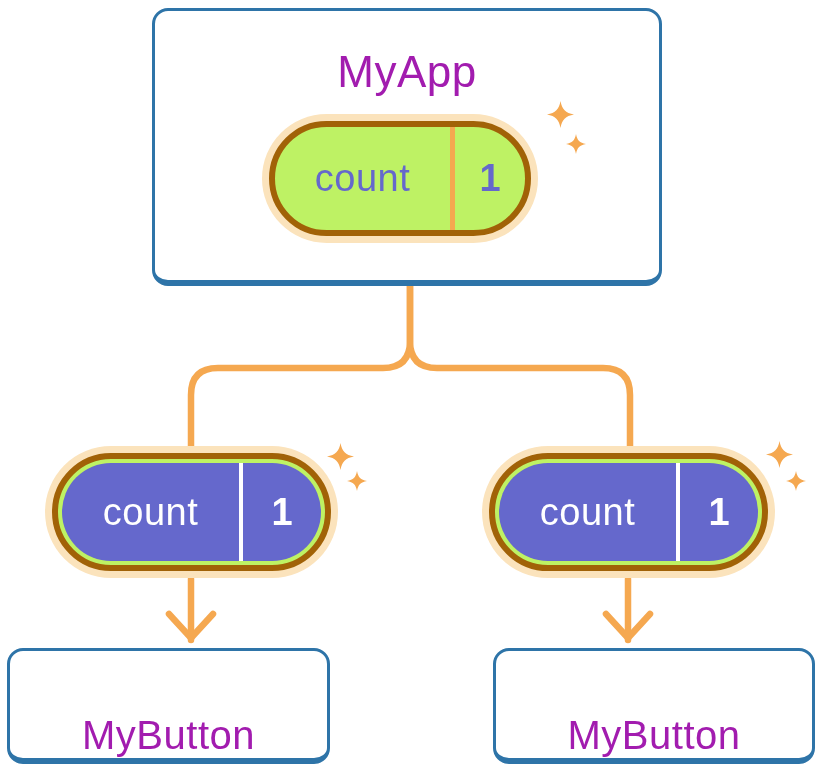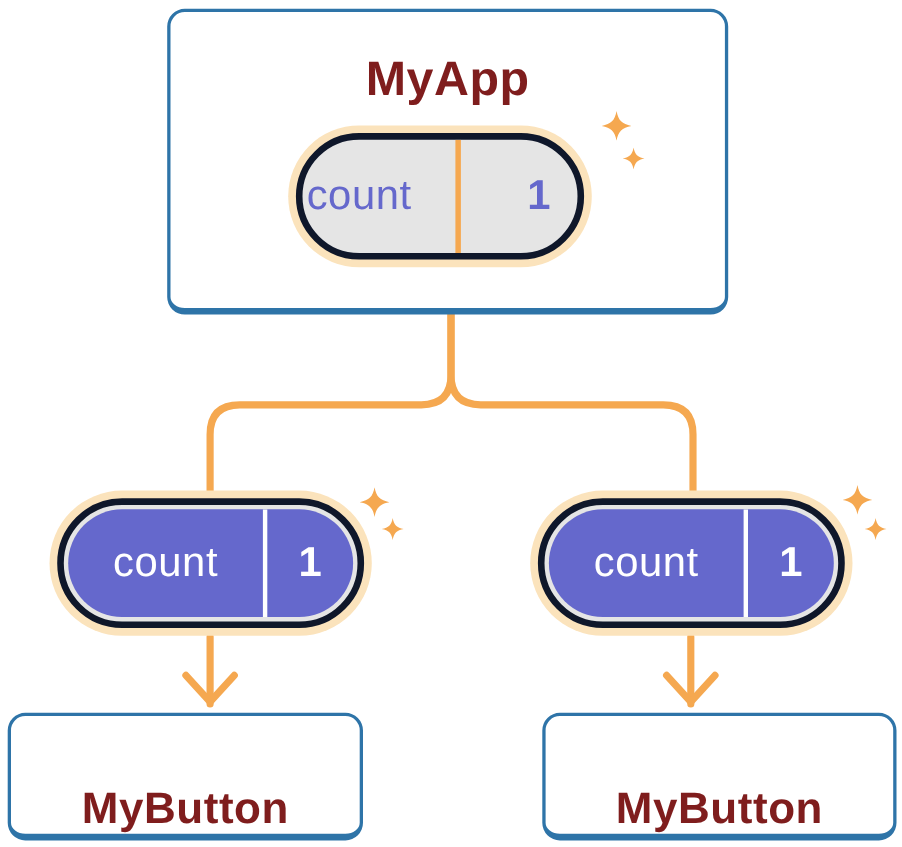--- a/index.html
+++ b/index.html
@@ -35,46 +35,45 @@
     width: 510px; height: 278px;
   }
   .card-child {
     display: flex;
     align-items: flex-end;
     justify-content: center;
   }
   .card-child-left  { left: 7px;   top: 648px; width: 323px; height: 116px; }
   .card-child-right { left: 493px; top: 648px; width: 322px; height: 116px; }
   .card-title {
-    color: #7f1d1d;
+    color: #a21caf;
     font-size: 44px;
-    font-weight: 700;
+    font-weight: 400;
     text-align: center;
     margin-top: 36px;
     letter-spacing: 0.5px;
   }
   .card-child .card-title { margin-top: 0; font-size: 40px; }
 
   
   .pill-halo {
     position: absolute;
     box-sizing: border-box;
     background: #FBE3BC;
     border-radius: 999px;
     padding: 7px;
   }
   .pill-ring {
     box-sizing: border-box;
     width: 100%; height: 100%;
-    background: #e5e5e5;
-    border: 6px solid #0f172a;
+    background: #bef264;
+    border: 6px solid #a16207;
     border-radius: 999px;
     overflow: hidden;
     display: flex;
-    gap: 36px;
   }
   
   .pill-light-halo { left: 262px; top: 114px; width: 276px; height: 129px; }
   .pill-light .pill-label,
   .pill-light .pill-value { color: #6568CC; }
   .pill-light .pill-divider { background: #F5A850; width: 5px; }
 
   
   .pill-purple-halo-left  { left: 45px;  top: 446px; width: 293px; height: 132px; }
   .pill-purple-halo-right { left: 482px; top: 446px; width: 293px; height: 132px; }

